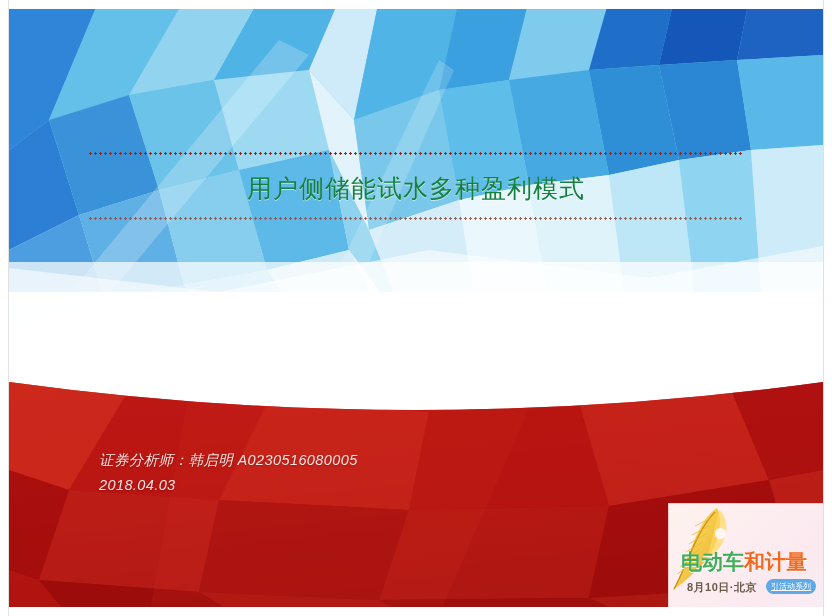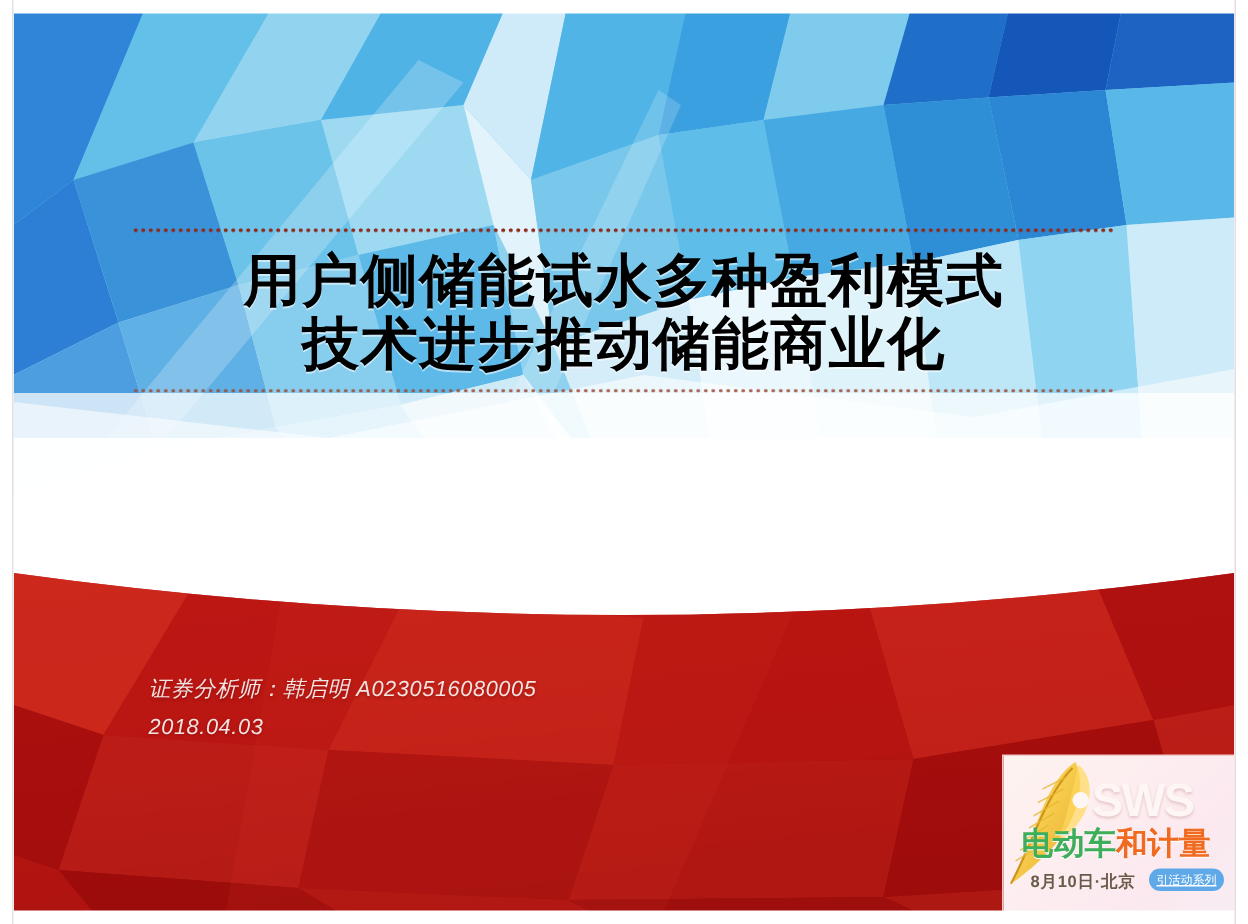--- a/index.html
+++ b/index.html
@@ -21,25 +21,25 @@
 
   
   .title-block{position:absolute;left:88px;top:152px;width:656px;z-index:20;text-align:center;}
   .dotline{height:3px;width:100%;
     background-image:radial-gradient(circle, #8c2b1e 0px, #8c2b1e 1.1px, rgba(0,0,0,0) 1.4px);
     background-size:5px 3px;background-repeat:repeat-x;background-position:0 center;}
   .dotline.bottom{background-image:radial-gradient(circle, #9a4a36 0px, #9a4a36 1.0px, rgba(0,0,0,0) 1.3px);opacity:.85;}
   .title-lines{padding:12px 0 8px 0;}
   .title-line{
     font-family:"Liberation Sans","DejaVu Sans",sans-serif;
-    font-weight:bold;
-    font-size:38px;
+    font-weight:normal;
+    font-size:25px;
     line-height:42px;
     letter-spacing:1px;
-    color:#000000;
+    color:#15803d;
     white-space:nowrap;
     text-shadow:0 1px 0 rgba(255,255,255,.55);
   }
 
   
   .credits{position:absolute;left:99px;top:448px;z-index:25;color:#f3e3e1;
     font-size:14.5px;line-height:25px;letter-spacing:.4px;
     text-shadow:0 1px 2px rgba(90,0,0,.35);font-style:italic;}
   .credits div{white-space:nowrap;}
 
@@ -161,21 +161,20 @@
 
         <polygon points="180,60 520,78 430,286 140,286" fill="#e03c2a" opacity="0.12"></polygon>
       </g>
     </svg>
   </div>
 
   <div class="title-block">
     <div class="dotline"></div>
     <div class="title-lines">
       <div class="title-line">用户侧储能试水多种盈利模式</div>
-      <div class="title-line">技术进步推动储能商业化</div>
     </div>
     <div class="dotline bottom"></div>
   </div>
 
   <div class="credits">
     <div>证券分析师：韩启明 A0230516080005</div>
     <div>2018.04.03</div>
   </div>
 
   <div class="promo">
@@ -185,21 +184,21 @@
           <stop offset="0%" stop-color="#ffe89a"></stop>
           <stop offset="45%" stop-color="#f7c93f"></stop>
           <stop offset="100%" stop-color="#e0a61c"></stop>
         </linearGradient>
       </defs>
       <path d="M52 6 C60 22 52 48 34 66 C24 76 14 84 8 88 C16 74 22 56 28 42 C34 26 42 12 52 6 Z" fill="url(#fGrad)" opacity="0.92"></path>
       <path d="M50 10 C40 20 32 36 26 50 C20 64 14 78 9 87" stroke="#c68a12" stroke-width="1.4" fill="none" opacity="0.85"></path>
       <path d="M46 16 L30 24 M44 24 L27 33 M41 32 L24 42 M38 40 L21 50 M34 48 L18 58 M30 56 L15 65 M25 64 L12 72" stroke="#e5b832" stroke-width="1" opacity="0.75"></path>
       <path d="M54 8 C62 14 64 28 58 40 C54 48 46 56 40 60 C46 44 50 24 54 8 Z" fill="#ffd95c" opacity="0.7"></path>
     </svg>
-    <div class="sws"><span class="dot"></span><span>SWS</span></div>
+    <div class="sws"><span class="dot"></span></div>
     <div class="line2"><span class="g">电动车</span><span class="o">和计量</span></div>
     <div class="line3">8月10日·北京</div>
     <div class="badge">引活动系列</div>
   </div>
 
   <div class="frame"></div>
   <div class="frame-line"></div>
 </div>
 
 </body></html>

